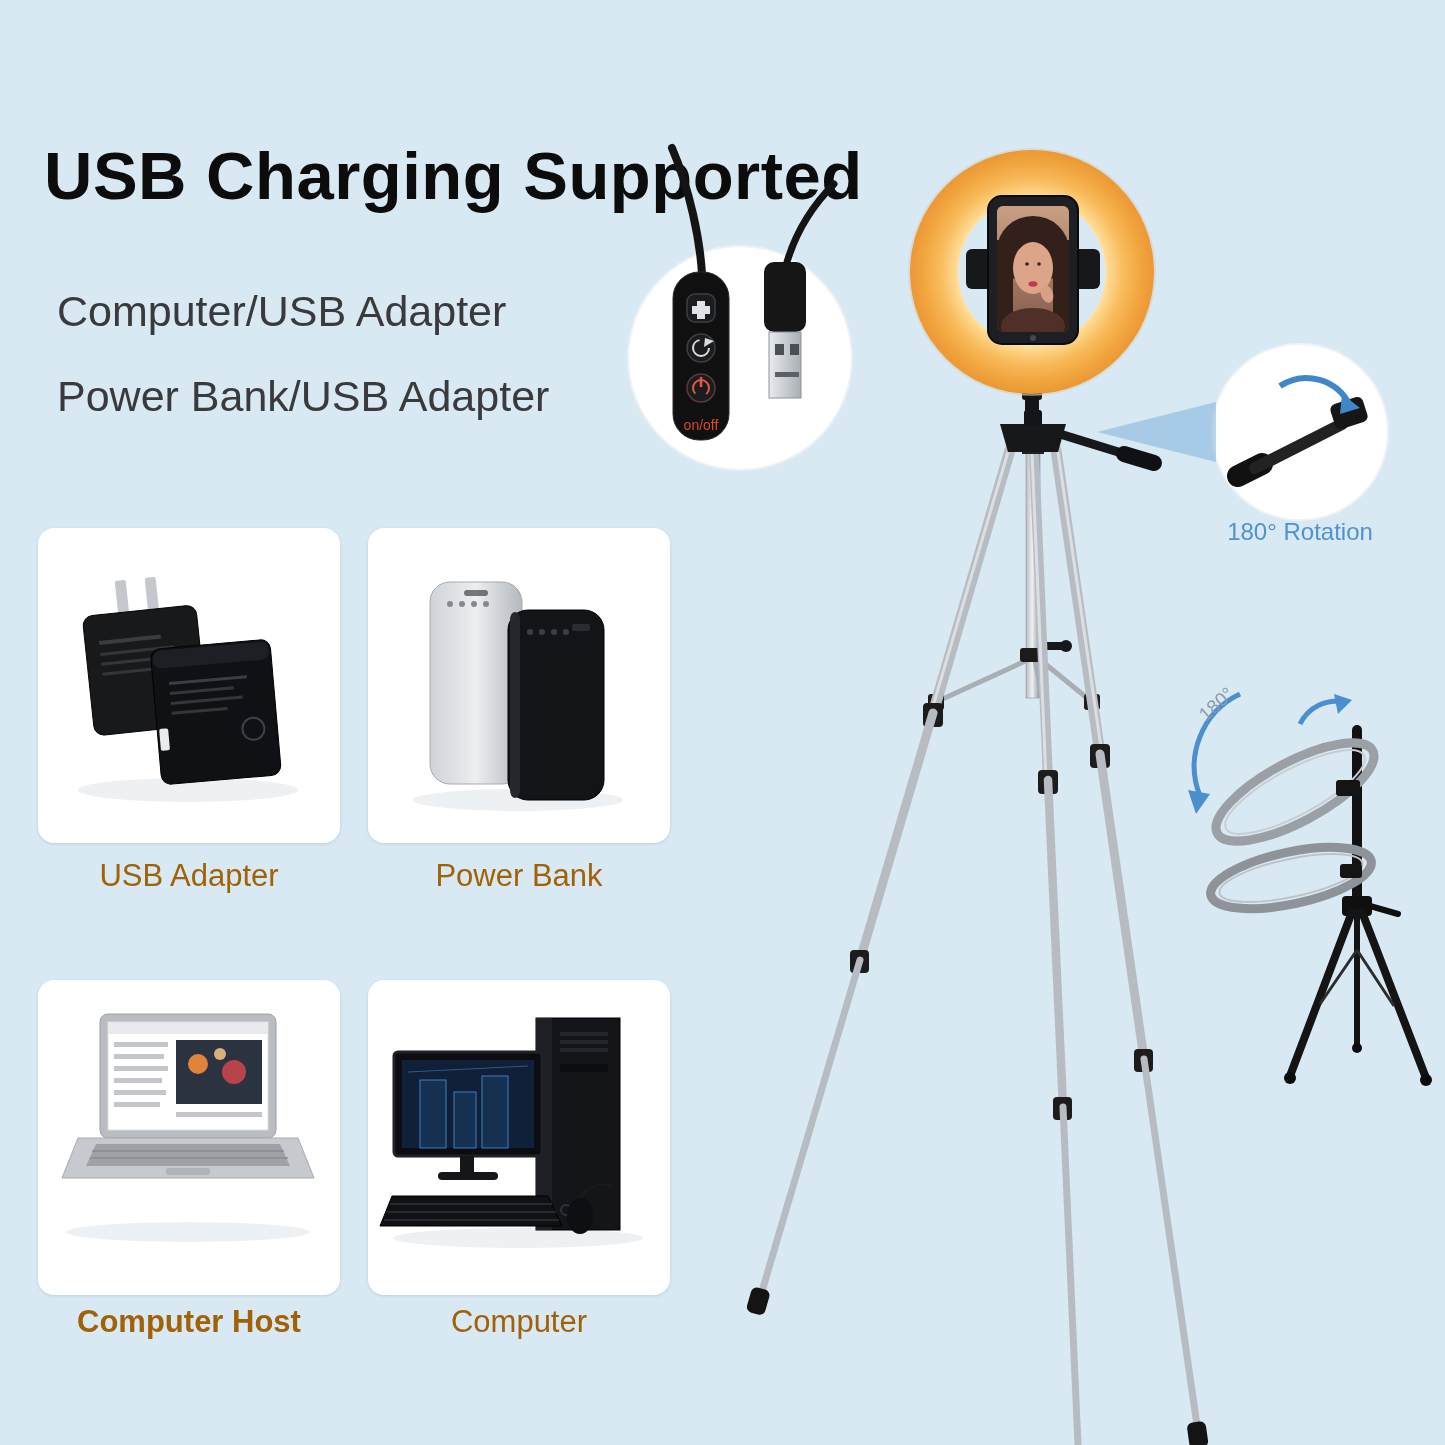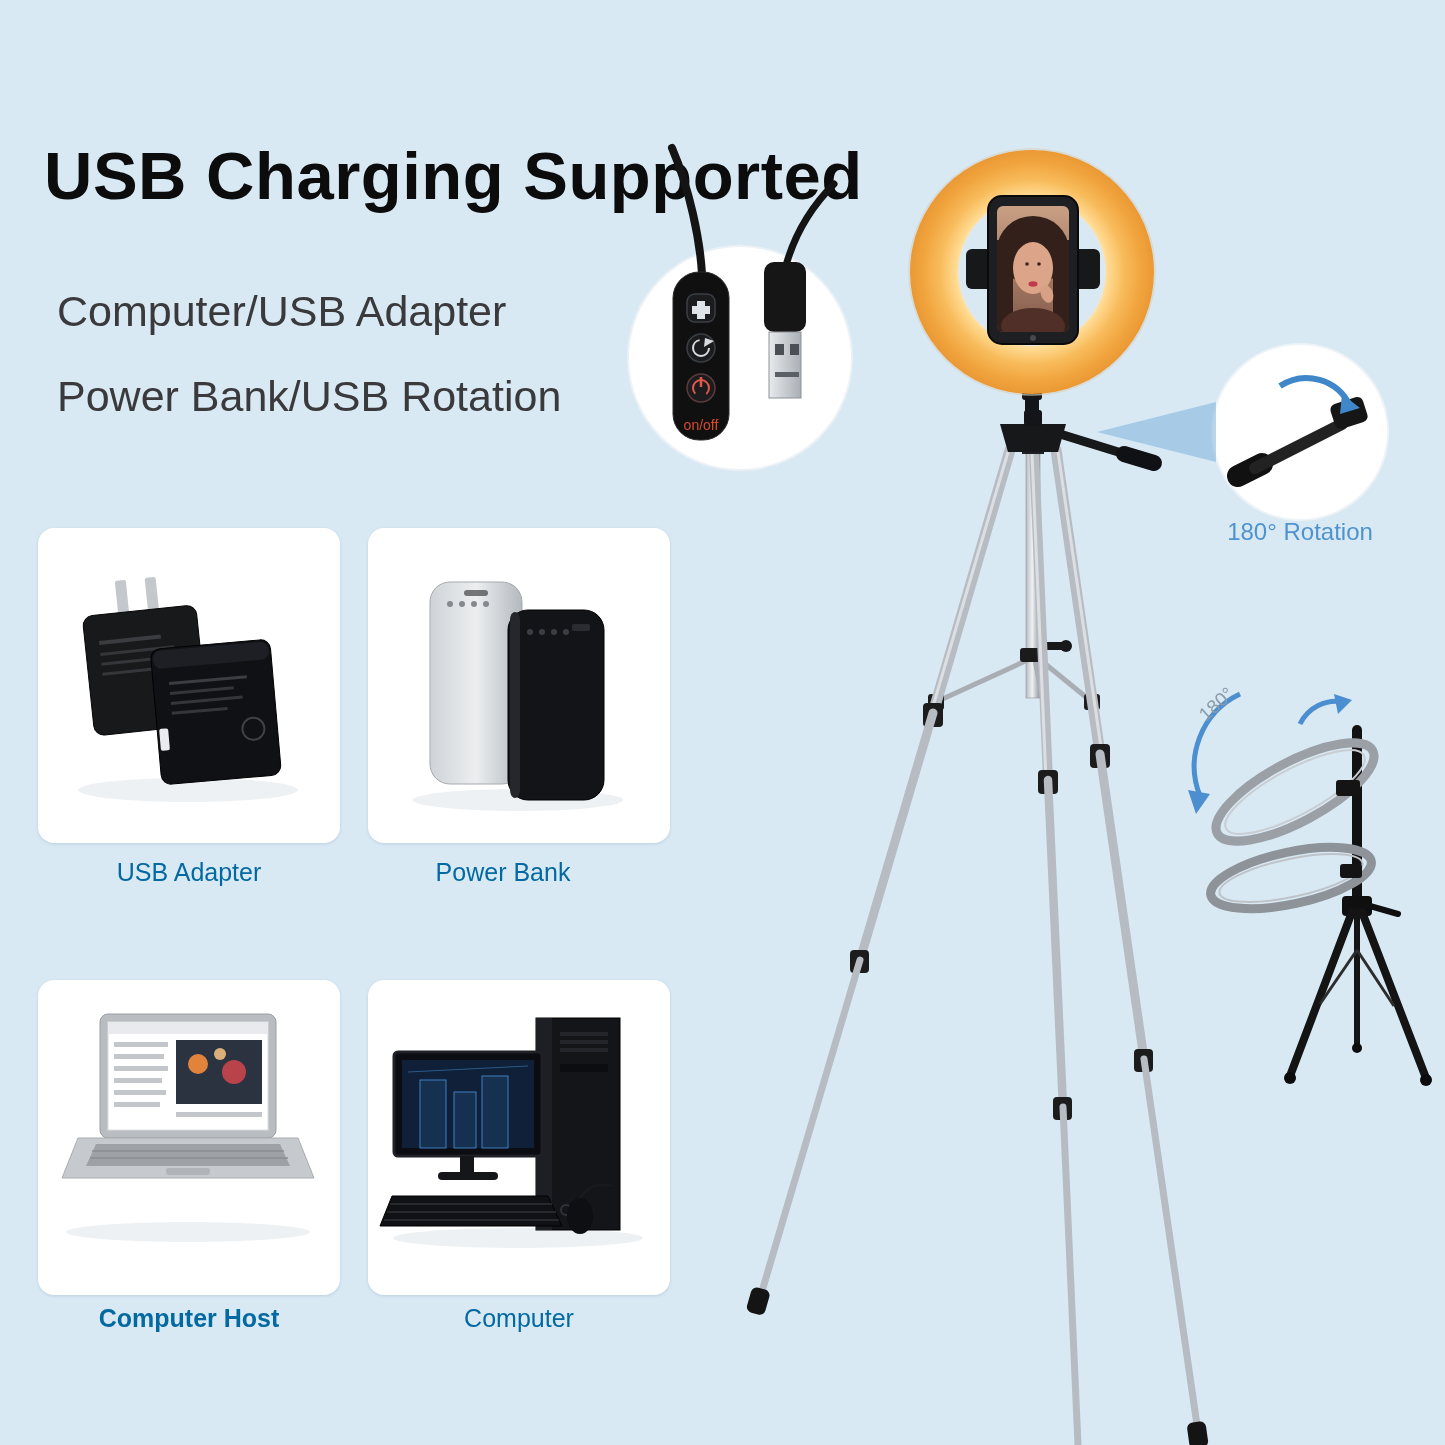--- a/index.html
+++ b/index.html
@@ -16,31 +16,31 @@
   .power-line.l1{top:287px;}
   .power-line.l2{top:372px;}
   .card{
     position:absolute;width:302px;height:315px;margin:0;
     background:#ffffff;border-radius:16px;
     box-shadow:0 1px 3px rgba(110,135,160,.25);
   }
   .card svg{width:100%;height:100%;display:block;}
   .card-label{
     position:absolute;width:302px;text-align:center;
-    font-size:25px;color:#0369a1;
+    font-size:31px;color:#a16207;
   }
   .scene{position:absolute;left:0;top:0;width:1445px;height:1445px;pointer-events:none;}
   svg text{font-family:"Liberation Sans", sans-serif;}
 </style>
 </head>
 <body>
 
 <h1 class="page-title">USB Charging Supported</h1>
 <div class="power-line l1">Computer/USB Adapter</div>
-<div class="power-line l2">Power Bank/USB Rotation</div>
+<div class="power-line l2">Power Bank/USB Adapter</div>
 
 <figure class="card" style="left:38px;top:528px;">
   <svg viewBox="0 0 302 315">
     <ellipse cx="150" cy="262" rx="110" ry="12" fill="#eef1f4"></ellipse>
     <g transform="rotate(-6 110 140)">
       <rect x="86" y="50" width="11" height="36" rx="2" fill="#c4c8cd"></rect>
       <rect x="116" y="50" width="11" height="36" rx="2" fill="#c4c8cd"></rect>
       <rect x="50" y="82" width="114" height="120" rx="10" fill="#18191b" stroke="#050505"></rect>
       <rect x="64" y="108" width="62" height="4" fill="#3a3c40"></rect>
       <rect x="64" y="120" width="74" height="3" fill="#34363a"></rect>
@@ -83,21 +83,21 @@
       <rect x="140" y="82" width="96" height="190" rx="20" fill="#131418" stroke="#000000"></rect>
       <rect x="142" y="84" width="10" height="186" rx="8" fill="#26272c"></rect>
       <circle cx="162" cy="104" r="3" fill="#3c3e44"></circle>
         <circle cx="174" cy="104" r="3" fill="#3c3e44"></circle>
       <circle cx="186" cy="104" r="3" fill="#3c3e44"></circle>
         <circle cx="198" cy="104" r="3" fill="#3c3e44"></circle>
       <rect x="204" y="96" width="18" height="7" rx="2" fill="#2a2c31"></rect>
     </g>
   </svg>
 </figure>
-<figcaption class="card-label" style="left:352px;top:858px;">Power Bank</figcaption>
+<figcaption class="card-label" style="left:368px;top:858px;">Power Bank</figcaption>
 
 <figure class="card" style="left:38px;top:980px;">
   <svg viewBox="0 0 302 315">
     <ellipse cx="150" cy="252" rx="122" ry="10" fill="#eef1f4"></ellipse>
     <g>
       <rect x="62" y="34" width="176" height="124" rx="8" fill="#b9bdc1" stroke="#9b9fa3"></rect>
       <rect x="70" y="42" width="160" height="108" fill="#ffffff" stroke="#dadde0"></rect>
       <rect x="70" y="42" width="160" height="12" fill="#e8eaed"></rect>
       <rect x="76" y="62" width="54" height="5" fill="#c3c7cc"></rect>
       <rect x="76" y="74" width="50" height="5" fill="#c3c7cc"></rect>

